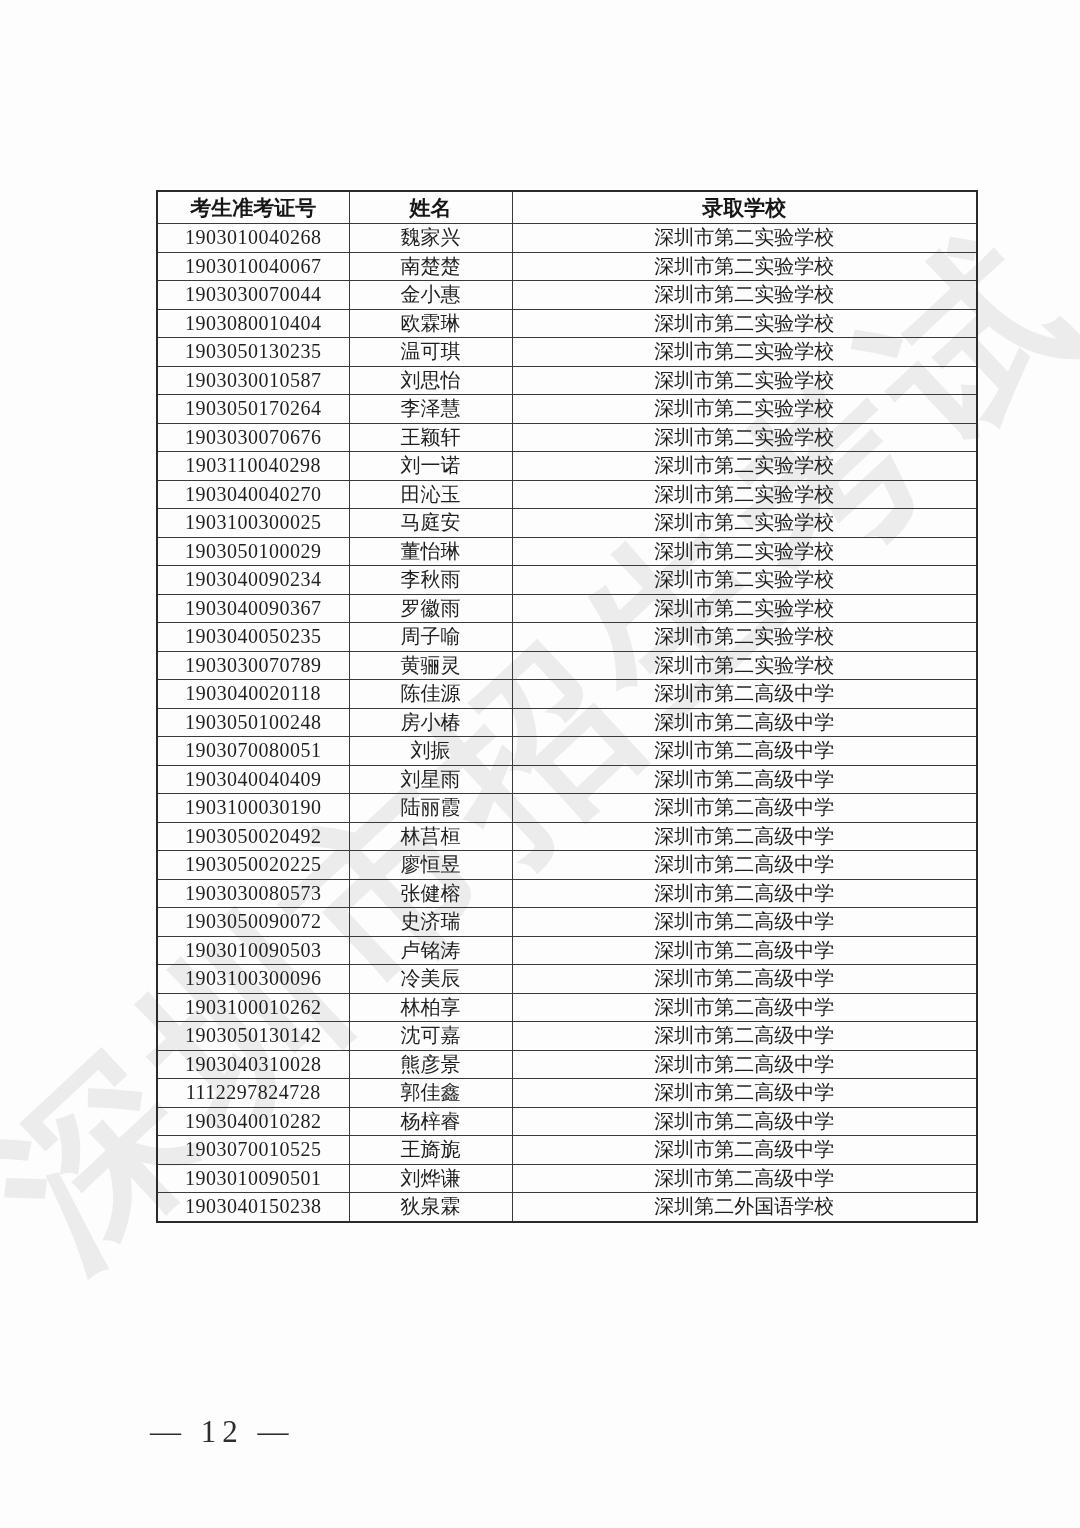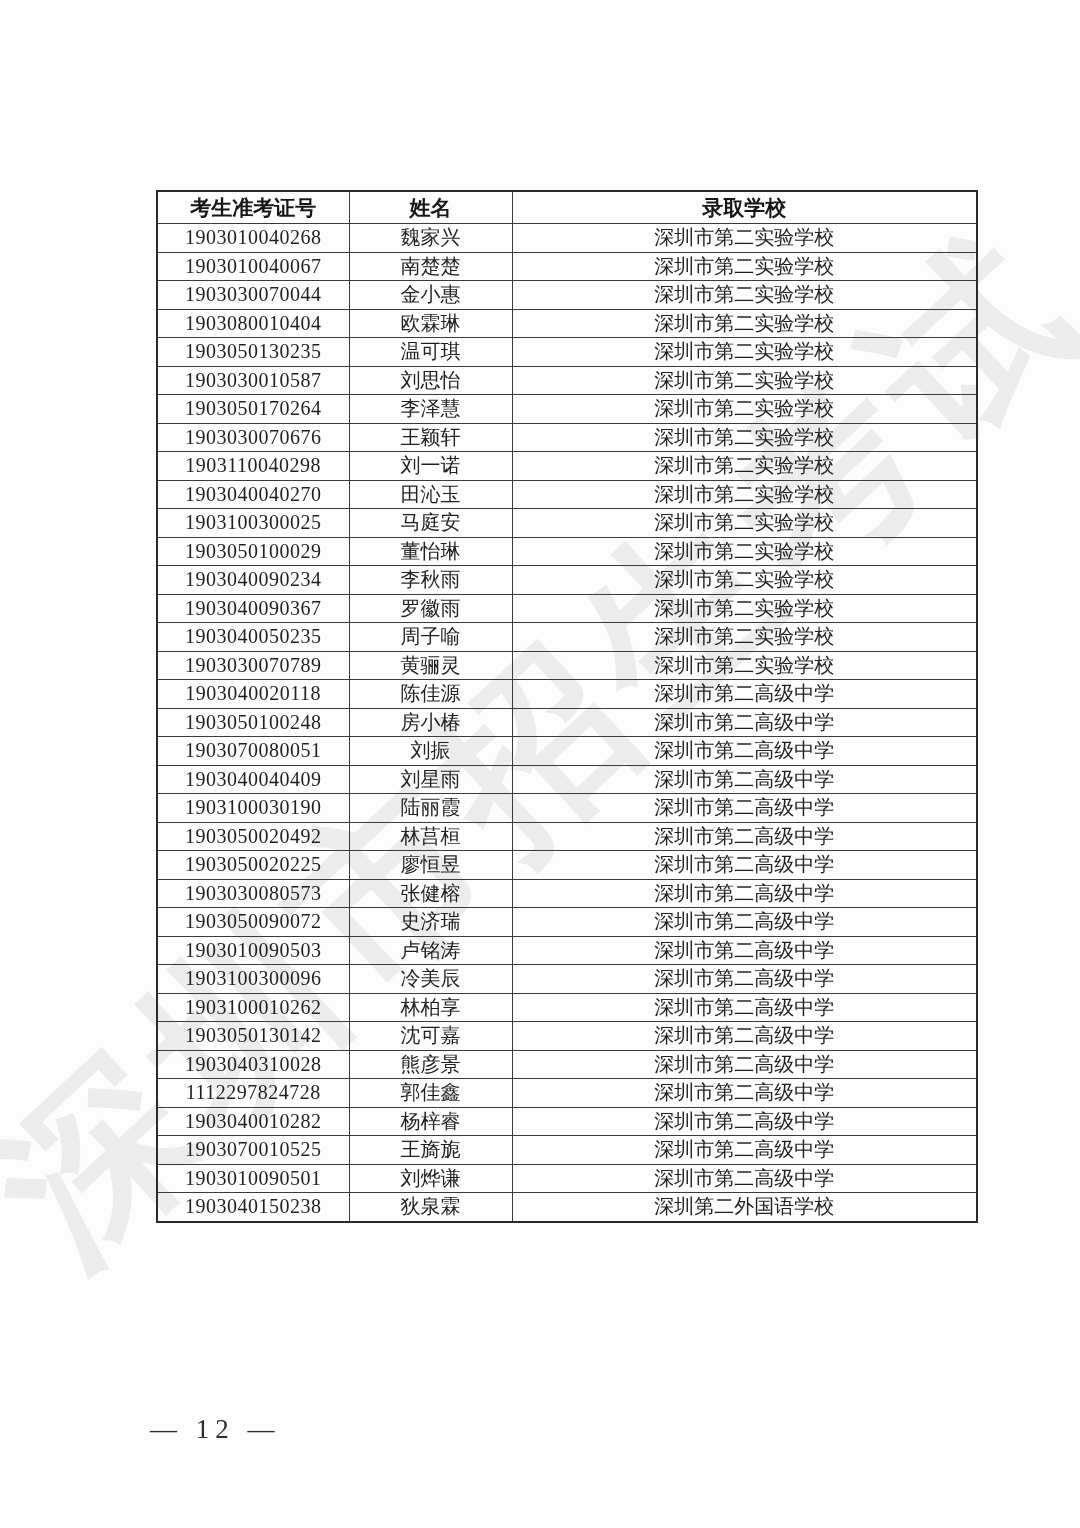--- a/index.html
+++ b/index.html
@@ -51,21 +51,21 @@
     color:#161616;
   }
   table.admission td {
     height:27.5px;
     font-size:20px;
   }
   td.exam-no { letter-spacing:0.5px; }
   .page-number {
     position:absolute;
     left:150px; top:1414px;
-    font-size:27px;
+    font-size:31px;
     color:#2e2e2e;
     letter-spacing:6px;
     z-index:1;
   }
 </style>
 </head>
 <body>
 
 <div class="watermark">深圳市招生考试</div>
 

